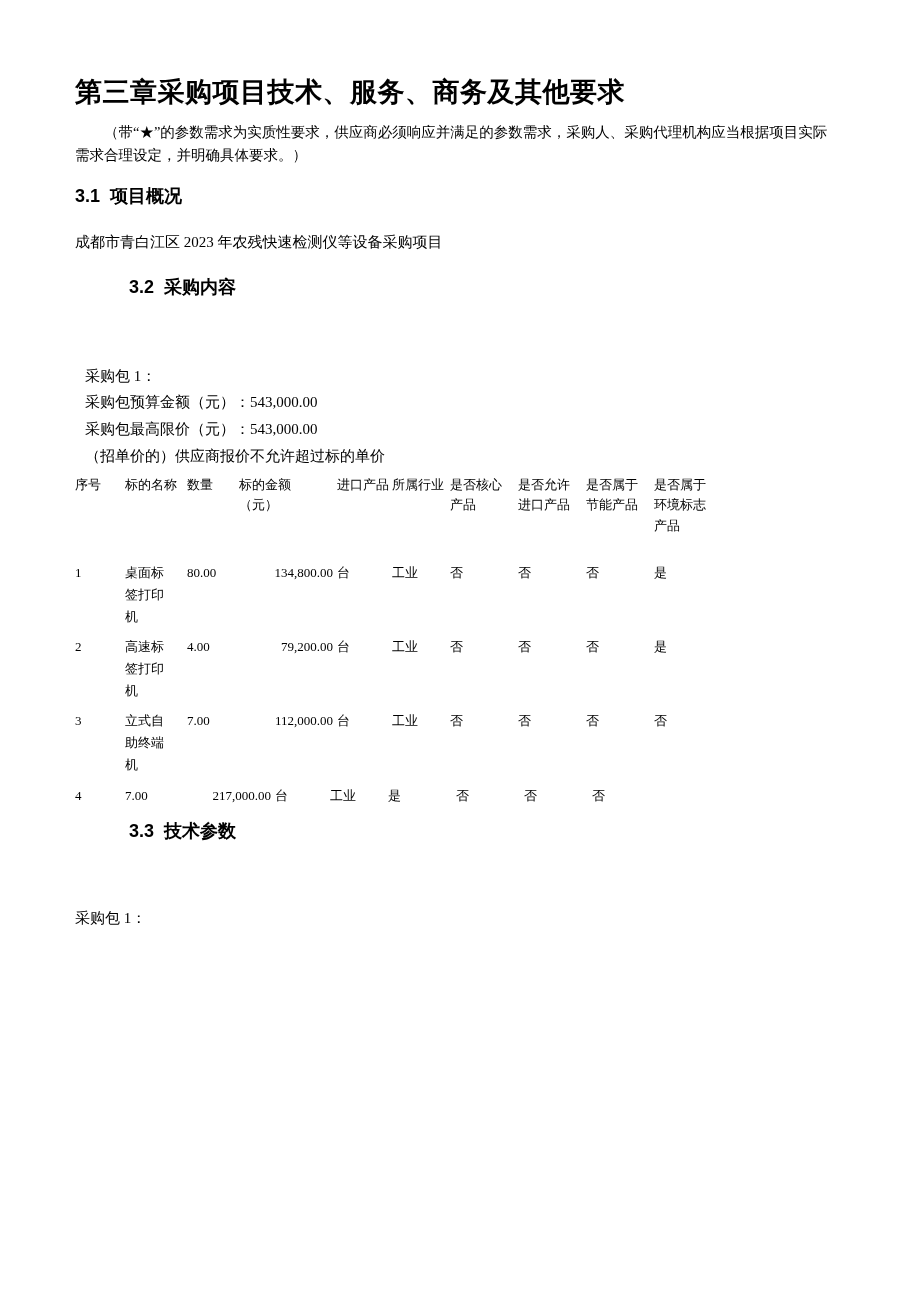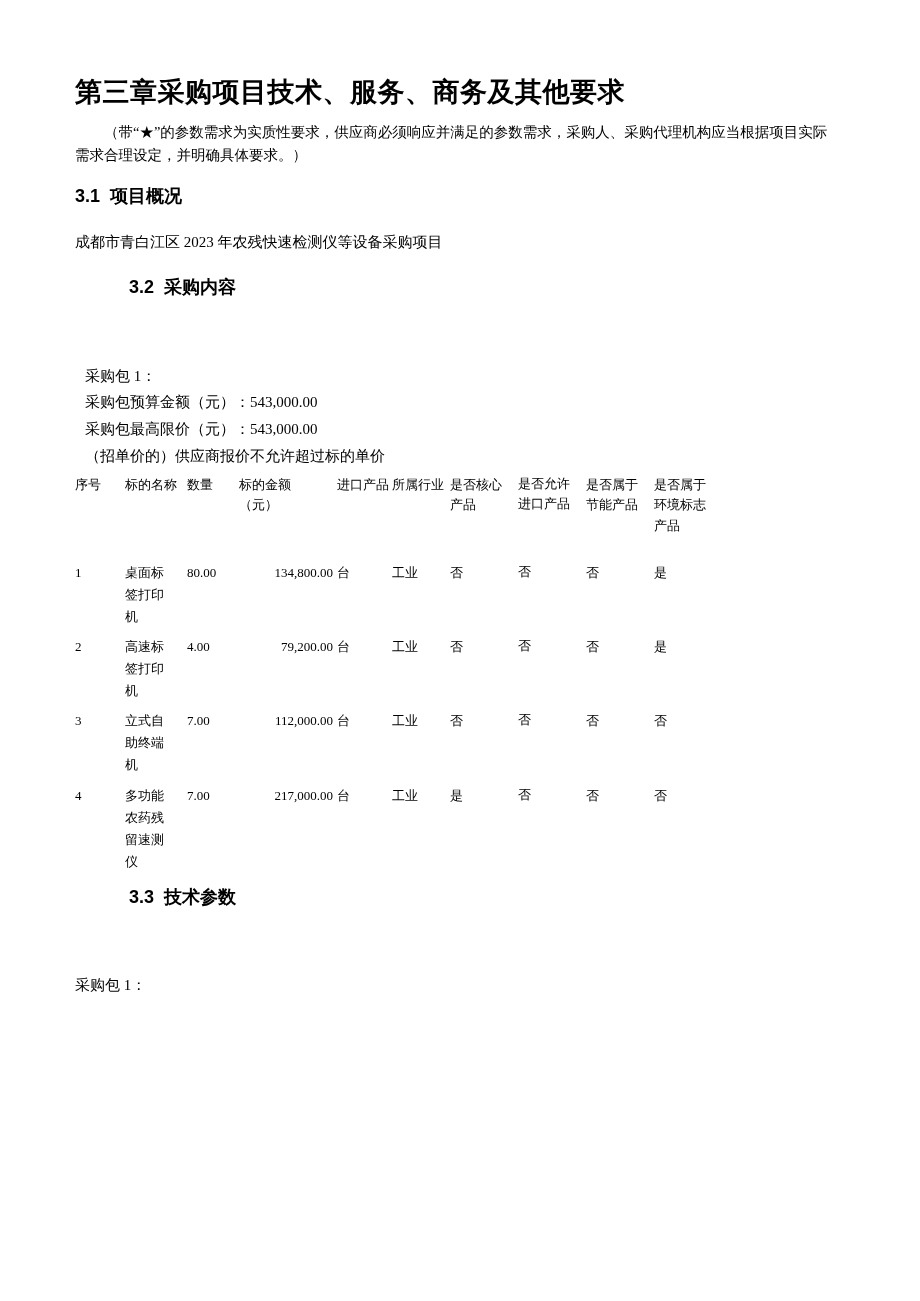--- a/index.html
+++ b/index.html
@@ -59,21 +59,21 @@
   }
   .header-row { margin-bottom: 26px; }
   .body-row { margin-bottom: 8px; }
   .c-seq    { width: 50px;  padding-left: 0; }
   .c-name   { width: 62px;  }
   .c-qty    { width: 52px;  text-align: left; padding-right: 4px;}
   .c-amt    { width: 98px;  text-align: right; padding-right: 4px;}
   .c-unit   { width: 55px;  }
   .c-ind    { width: 58px; }
   .c-core   { width: 68px; }
-  .c-imp    { width: 68px; font-family: Liberation Mono, monospace; }
+  .c-imp    { width: 68px; }
   .c-energy { width: 68px; }
   .c-env    { width: 68px; }
   .hdr-cell { line-height: 1.55; }
   .body-cell { line-height: 1.7; }
   .c-name.body-cell { letter-spacing: 0; }
   .footer-pkg {
     padding-left: 0;
     margin-top: 40px;
     font-size: 15px;
   }
@@ -179,26 +179,20 @@
     <div class="c-unit body-cell" data-name="cell-unit">台</div>
     <div class="c-ind body-cell" data-name="cell-industry">工业</div>
     <div class="c-core body-cell" data-name="cell-core">否</div>
     <div class="c-imp body-cell" data-name="cell-import">否</div>
     <div class="c-energy body-cell" data-name="cell-energy">否</div>
     <div class="c-env body-cell" data-name="cell-env">否</div>
   </div>
 
   <div class="row body-row" data-name="table-row">
     <div class="c-seq body-cell" data-name="cell-seq">4</div>
-    <div class="c-name body-cell" data-name="cell-name">
-      <span>多功能</span><br>
-      <span>农药残</span><br>
-      <span>留速测</span><br>
-      <span>仪</span>
-    </div>
     <div class="c-qty body-cell" data-name="cell-qty">7.00</div>
     <div class="c-amt body-cell" data-name="cell-amount">217,000.00</div>
     <div class="c-unit body-cell" data-name="cell-unit">台</div>
     <div class="c-ind body-cell" data-name="cell-industry">工业</div>
     <div class="c-core body-cell" data-name="cell-core">是</div>
     <div class="c-imp body-cell" data-name="cell-import">否</div>
     <div class="c-energy body-cell" data-name="cell-energy">否</div>
     <div class="c-env body-cell" data-name="cell-env">否</div>
   </div>
 

